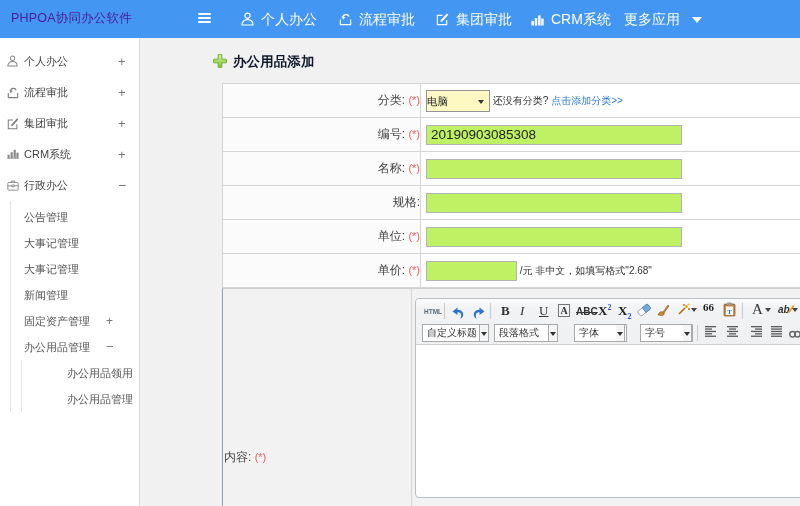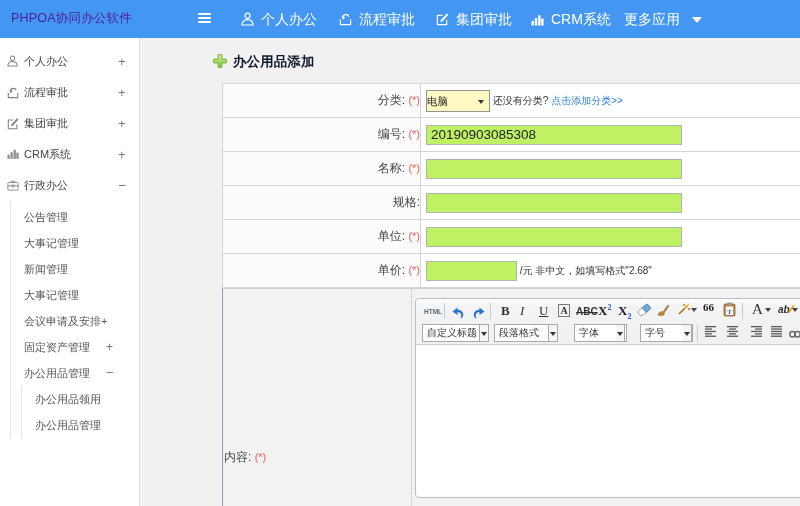--- a/index.html
+++ b/index.html
@@ -15,21 +15,21 @@
 .sidebar { position:absolute; left:0; top:38px; width:140px; height:468px; background:#fff; border-right:1px solid #dcdcdc; }
 .sb-active { height:30px; background:#ececec; line-height:27px; font-size:11px; color:#444; padding-left:24px; position:relative; }
 .sb-menu { padding-top:8px; }
 .sb-item { height:31px; line-height:31px; font-size:11px; color:#444; padding-left:24px; position:relative; }
 .sb-item .plus { position:absolute; left:118px; top:0; color:#777; font-size:13px; }
 .sb-icon { position:absolute; left:7px; top:9px; line-height:0; display:block; }
 .sb-active .sb-icon { top:9px; }
 .sb-sub { margin-left:10px; border-left:1px solid #e3e3e3; padding-top:3px; }
 .sub-item { height:26px; line-height:26px; font-size:11px; color:#555; padding-left:13px; position:relative; white-space:nowrap; }
 .sub-item .plus2 { position:absolute; left:95px; top:0; color:#777; font-size:12px; }
-.sb-sub2 { margin-left:10px; border-left:1px solid #e3e3e3; }
+.sb-sub2 { margin-left:10px; border-left:1px solid #e3e3e3;padding-left:32px; }
 
 .title { position:absolute; left:213px; top:54px; font-size:13.4px; font-weight:bold; color:#0f172a; height:15px; line-height:15px; letter-spacing:0.2px; }
 .title svg { vertical-align:-2px; margin-right:6px; }
 
 table.form { position:absolute; left:222px; top:83px; width:760px; border-collapse:collapse; }
 table.form td { border:1px solid #d4d4d4; height:34px; font-size:12px; color:#444; }
 table.form td.lbl { width:198px; background:#fbfbfb; padding-left:10px; vertical-align:middle;text-align:right; }
 table.form td.val { padding-left:5px; background:#fff; font-size:10px; color:#333; }
 .star { color:#ee5d5d; font-size:11px; }
 input.txt { border:1px solid #b2b2b2; height:20px; width:256px; font-size:13.5px; font-family:"Liberation Sans",sans-serif; padding:0 4px; color:#222; background:#bef264; vertical-align:middle; }
@@ -108,23 +108,22 @@
             <rect x="0" y="12.4" width="14" height="0.8"></rect>
           </svg></span>CRM系统<span class="plus">+</span></div>
     <div class="sb-item"><span class="sb-icon"><svg width="12" height="12" viewBox="0 0 14 13" fill="none" stroke="#888" stroke-width="1.1">
             <rect x="1" y="3.5" width="12" height="9" rx="1"></rect>
             <path d="M5 3.5 L5 2 L9 2 L9 3.5"></path>
             <path d="M1 7.5 L5.5 7.5 M8.5 7.5 L13 7.5 M5.5 6.5 L5.5 8.5 L8.5 8.5 L8.5 6.5 Z"></path>
           </svg></span>行政办公<span class="plus" style="font-size:14px;">−</span></div>
     <div class="sb-sub">
       <div class="sub-item">公告管理</div>
       <div class="sub-item">大事记管理</div>
+      <div class="sub-item">大事记管理</div>
       <div class="sub-item">新闻管理</div>
-      <div class="sub-item">大事记管理</div>
-      <div class="sub-item">会议申请及安排+</div>
       <div class="sub-item">固定资产管理<span class="plus2">+</span></div>
       <div class="sub-item">办公用品管理<span class="plus2" style="font-size:13px;">−</span></div>
       <div class="sb-sub2">
         <div class="sub-item">办公用品领用</div>
         <div class="sub-item">办公用品管理</div>
       </div>
     </div>
   </div>
 </div>
 

